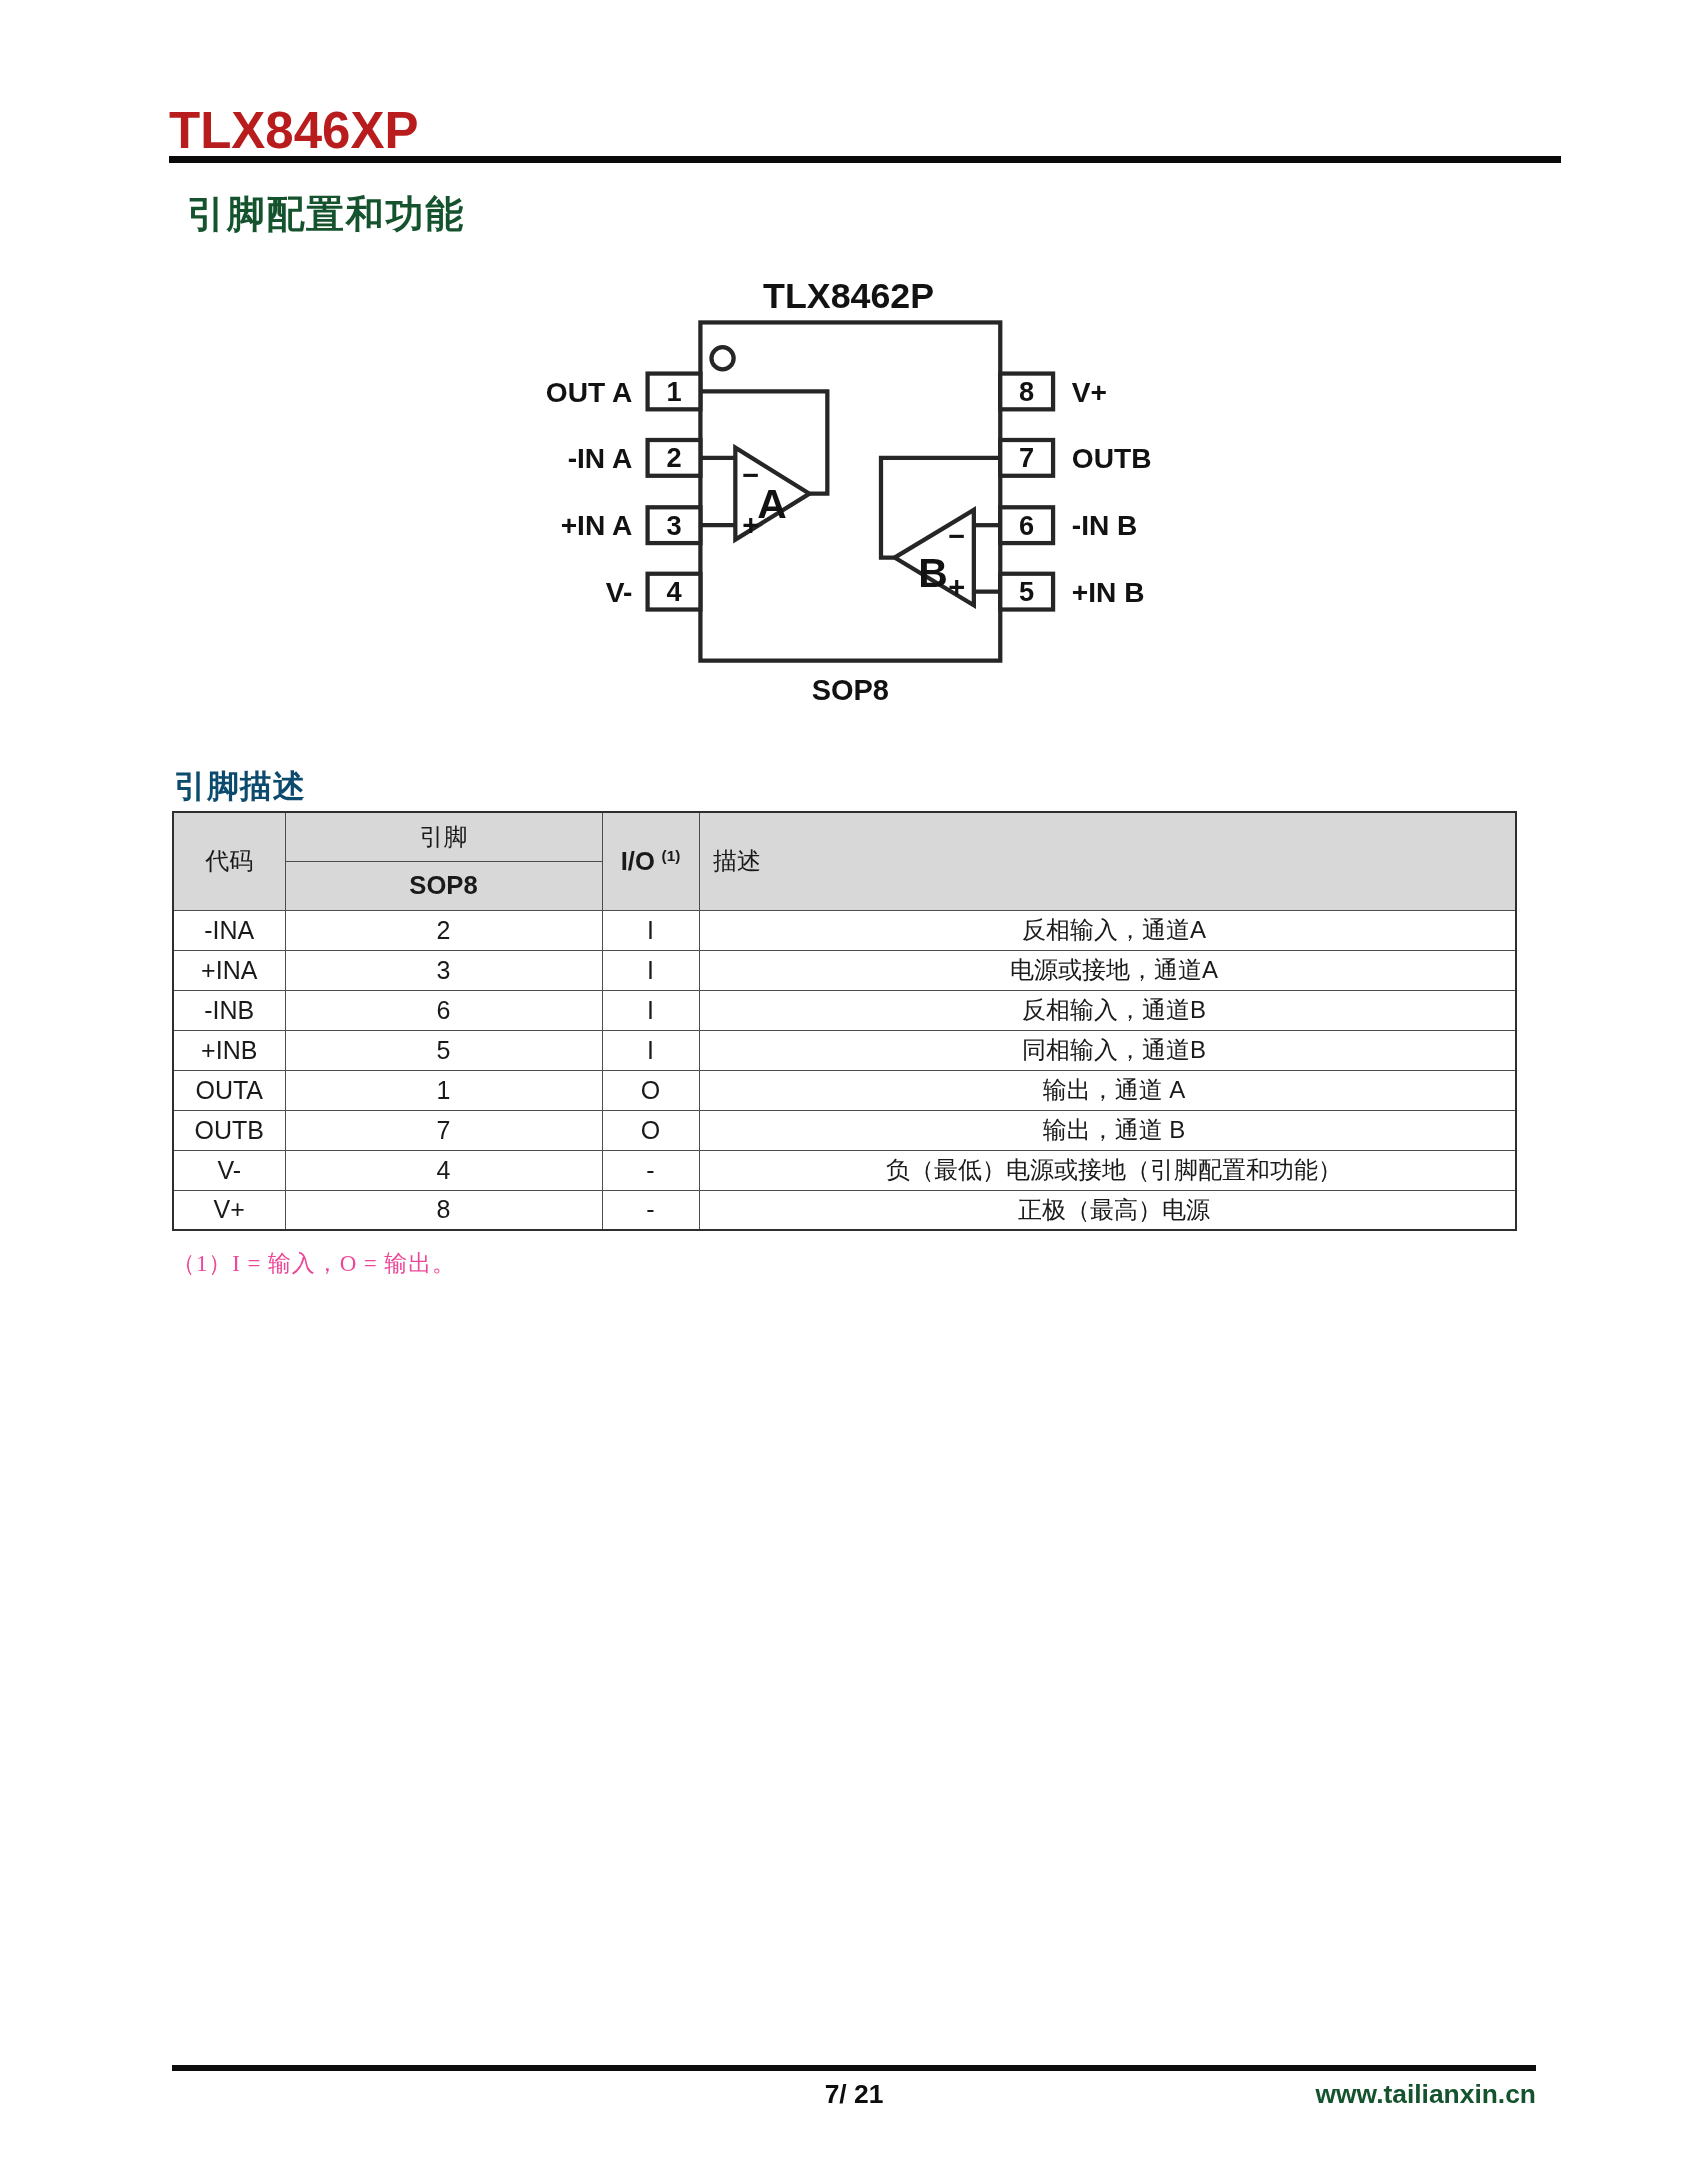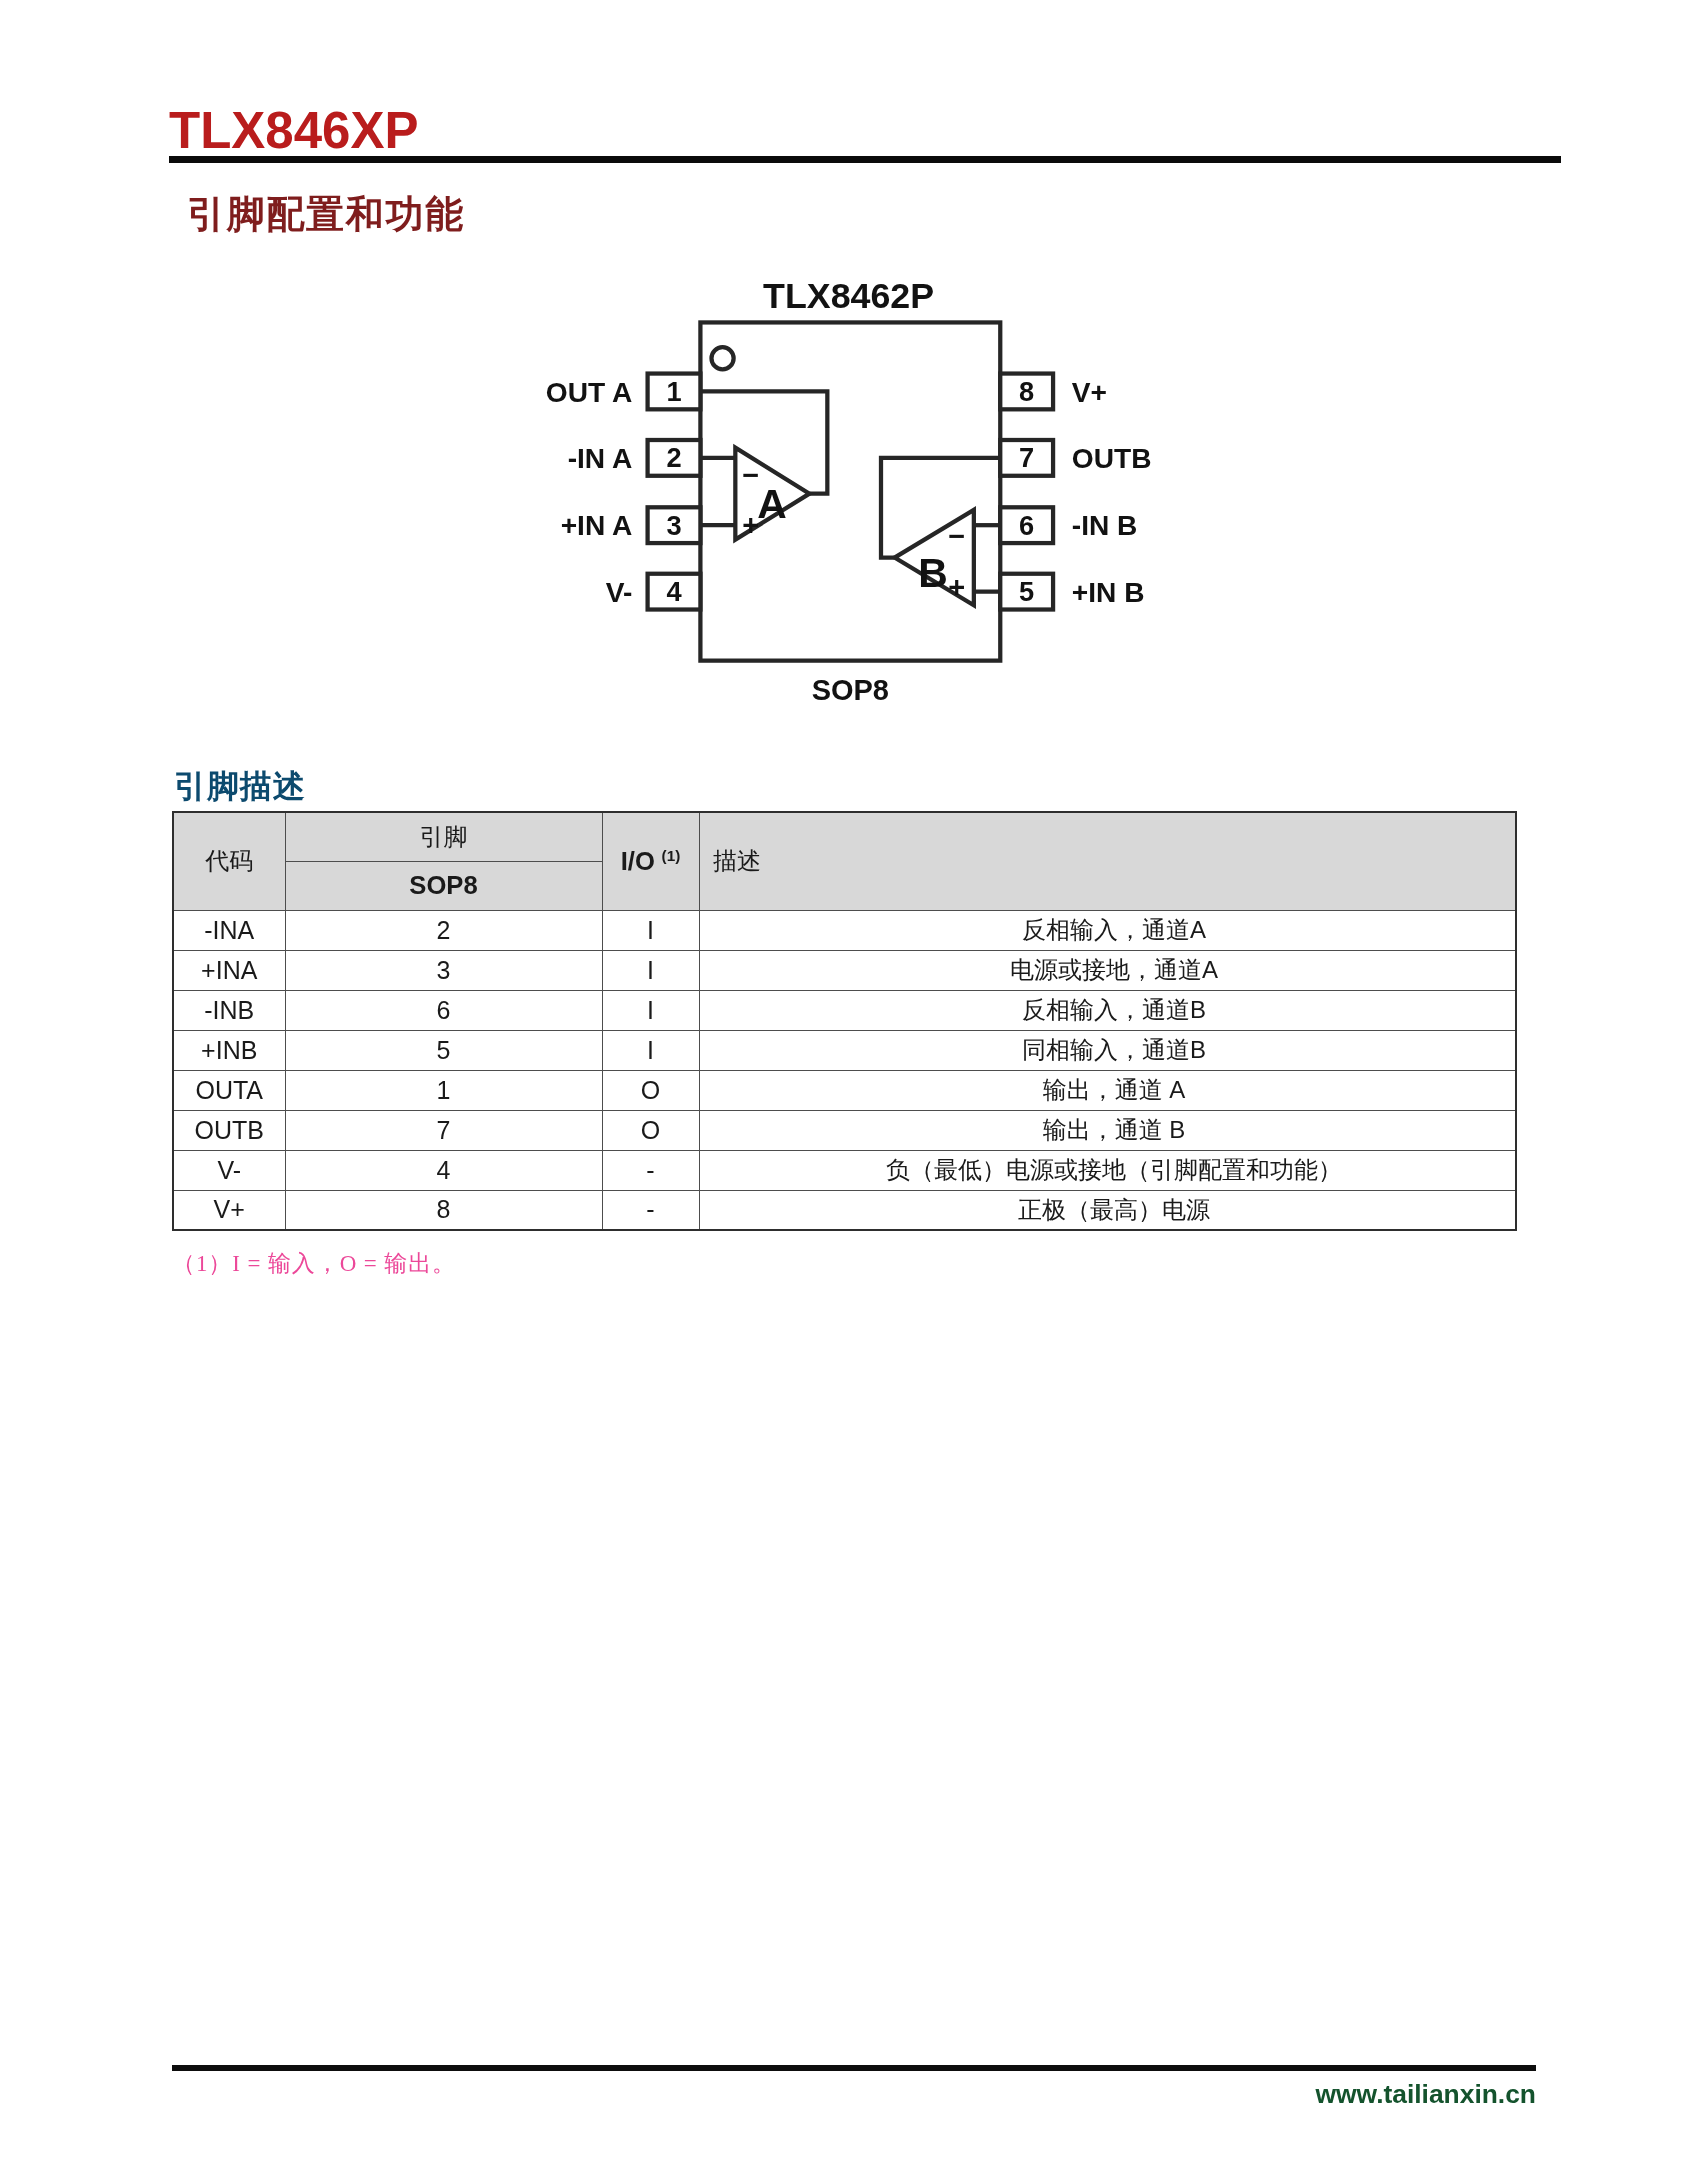--- a/index.html
+++ b/index.html
@@ -12,21 +12,21 @@
 
   
   .doc-title{
     top:101px;left:169px;width:1392px;
     font-size:51px;font-weight:bold;letter-spacing:0px;color:#b91c1c;
   }
   .header-rule{top:156px;left:169px;width:1392px;height:6.8px;background:#0a0a0a;}
 
   
   .section-title{
-    top:189px;left:187px;font-size:38px;font-weight:bold;color:#7f1d1d;
+    top:189px;left:187px;font-size:38px;font-weight:bold;color:#14532d;
     font-family:"Liberation Serif","DejaVu Serif",serif;letter-spacing:1.7px;
   }
   .table-title{
     top:765px;left:174px;font-size:32px;font-weight:bold;color:#0c4a6e;
     font-family:"Liberation Serif","DejaVu Serif",serif;letter-spacing:0.9px;
   }
 
   
   .diagram{top:256px;left:477px;width:716px;height:460px;}
   .diagram .wire{stroke:#262626;stroke-width:5;fill:none;}
@@ -198,15 +198,16 @@
       <td>-</td>
       <td class="desc">正极（最高）电源</td>
     </tr>
   </tbody>
 </table>
 
 <div class="abs footnote">（1）I = 输入，O = 输出。</div>
 
 <div class="abs footer">
   <div class="abs footer-rule"></div>
+  <div class="abs footer-page">7/ 21</div>
   <div class="abs footer-site">www.tailianxin.cn</div>
 </div>
 
 
 </body></html>

